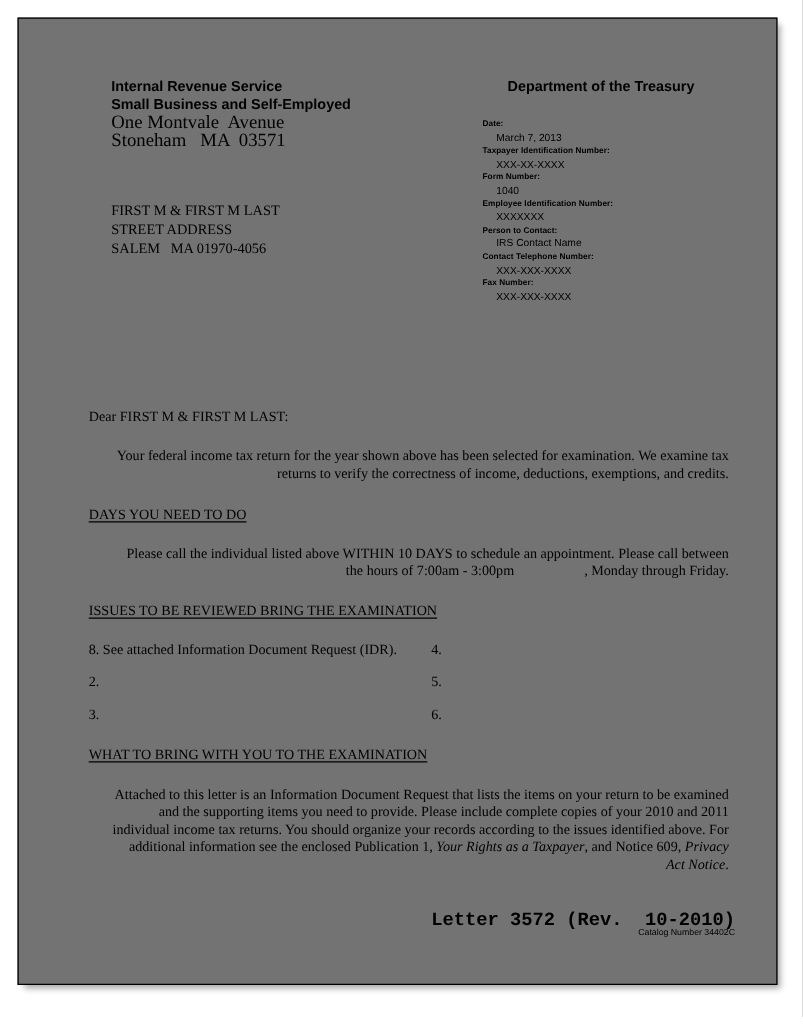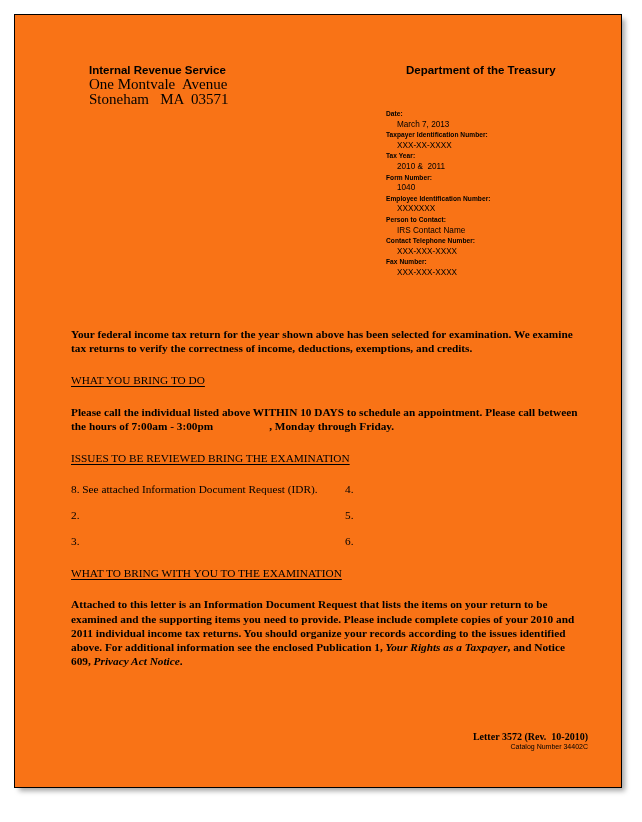--- a/index.html
+++ b/index.html
@@ -15,21 +15,21 @@
     overflow: hidden;
   }
 
   
   #page-sheet {
     position: absolute;
     left: 14px;
     top: 14px;
     width: 608px;
     height: 774px;
-    background: #f97316;
+    background: #737373;
     border: 1.5px solid #000000;
     box-sizing: border-box;
     box-shadow: 4px 4px 5px -1px rgba(0,0,0,0.35);
   }
 
   
   #letterhead {
     position: absolute;
     left: 0;
     top: 0;
@@ -76,21 +76,21 @@
     left: 371px;
     top: 48px;
     width: 220px;
   }
   .treasury-title {
     font-family: "Liberation Sans", sans-serif;
     font-weight: bold;
     font-size: 11.5px;
     line-height: 14px;
     color: #000;
-    margin-bottom: 32px;
+    margin-bottom: 18px;
     white-space: pre;
     padding-left: 20px;
   }
   .field-row { margin-bottom: 0px; }
   .field-label {
     font-family: "Liberation Sans", sans-serif;
     font-weight: bold;
     font-size: 6.6px;
     line-height: 9.6px;
     letter-spacing: 0.05px;
@@ -115,23 +115,22 @@
     font-family: "Liberation Serif", serif;
     font-size: 11.3px;
     line-height: 14.2px;
     color: #000;
   }
   .salutation {
     margin: 0 0 17px 0;
     white-space: pre;
   }
   .para {
-    margin: 0 0 18px 0;
-    text-align: left;
-    font-weight: bold;
+    margin: 0 0 18px 16px;
+    text-align: right;
   }
   .section-head {
     margin: 0 0 17px 0;
     text-decoration: underline;
     text-underline-offset: 2px;
     white-space: pre;
   }
 
   
   .issues-list {
@@ -156,23 +155,23 @@
   em.title-italic { font-style: italic; }
 
   
   #page-footer {
     position: absolute;
     right: 33px;
     bottom: 36px;
     text-align: right;
   }
   .footer-letter {
-    font-family: Liberation Serif, serif;
-    font-weight: bold;
-    font-size: 10px;
+    font-family: Liberation Mono, monospace;
+    font-weight: bold;
+    font-size: 15px;
     line-height: 11px;
     color: #000;
     white-space: pre;
   }
   .footer-catalog {
     font-family: "Liberation Sans", sans-serif;
     font-size: 7px;
     line-height: 9px;
     color: #000;
     white-space: pre;
@@ -180,42 +179,44 @@
 </style>
 </head>
 <body>
 
 <div id="page-sheet">
 
   <div id="letterhead">
 
     <div class="agency-block">
       <div class="agency-line">Internal Revenue Service</div>
+      <div class="agency-line">Small Business and Self-Employed</div>
       <div class="agency-addr">One Montvale  Avenue</div>
       <div class="agency-addr">Stoneham   MA  03571</div>
     </div>
 
+    <div class="recipient-block">
+      <div class="recipient-line">FIRST M &amp; FIRST M LAST</div>
+      <div class="recipient-line">STREET ADDRESS</div>
+      <div class="recipient-line">SALEM   MA 01970-4056</div>
+    </div>
 
     <div class="treasury-block">
       <div class="treasury-title">Department of the Treasury</div>
 
       <div class="field-row">
         <div class="field-label">Date:</div>
         <div class="field-value">March 7, 2013</div>
       </div>
 
       <div class="field-row">
         <div class="field-label">Taxpayer Identification Number:</div>
         <div class="field-value">XXX-XX-XXXX</div>
       </div>
 
-      <div class="field-row">
-        <div class="field-label">Tax Year:</div>
-        <div class="field-value">2010 &amp;  2011</div>
-      </div>
 
       <div class="field-row">
         <div class="field-label">Form Number:</div>
         <div class="field-value">1040</div>
       </div>
 
       <div class="field-row">
         <div class="field-label">Employee Identification Number:</div>
         <div class="field-value">XXXXXXX</div>
       </div>
@@ -233,24 +234,25 @@
       <div class="field-row">
         <div class="field-label">Fax Number:</div>
         <div class="field-value">XXX-XXX-XXXX</div>
       </div>
 
     </div>
   </div>
 
   <div id="letter-body">
 
+    <p class="salutation">Dear FIRST M &amp; FIRST M LAST:</p>
 
     <p class="para">Your federal income tax return for the year shown above has been selected for examination. We examine tax returns to verify the correctness of income, deductions, exemptions, and credits.</p>
 
-    <p class="section-head">WHAT YOU BRING TO DO</p>
+    <p class="section-head">DAYS YOU NEED TO DO</p>
 
     <p class="para"><span>Please call the individual listed above WITHIN 10 DAYS to schedule an appointment. Please call between the hours of </span><span> 7:00am - 3:00pm</span><span class="gap-field"></span><span>, Monday through Friday.</span></p>
 
     <p class="section-head">ISSUES TO BE REVIEWED BRING THE EXAMINATION</p>
 
 
     <div class="issues-list">
       <div class="issue-item issue-left issue-r1">8. See attached Information Document Request (IDR).</div>
       <div class="issue-item issue-left issue-r2">2.</div>
       <div class="issue-item issue-left issue-r3">3.</div>

